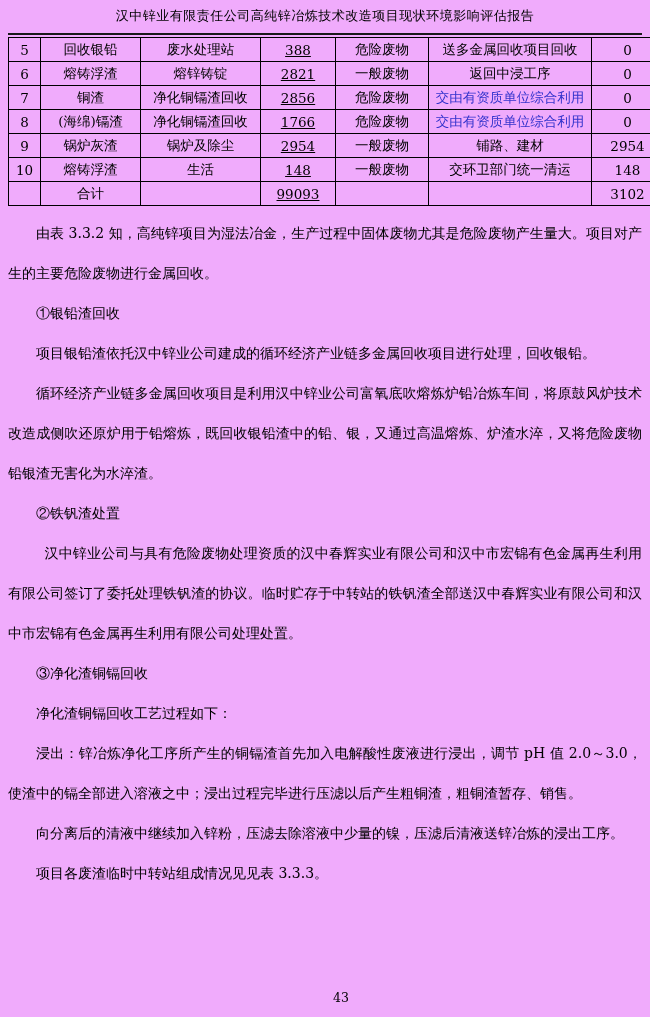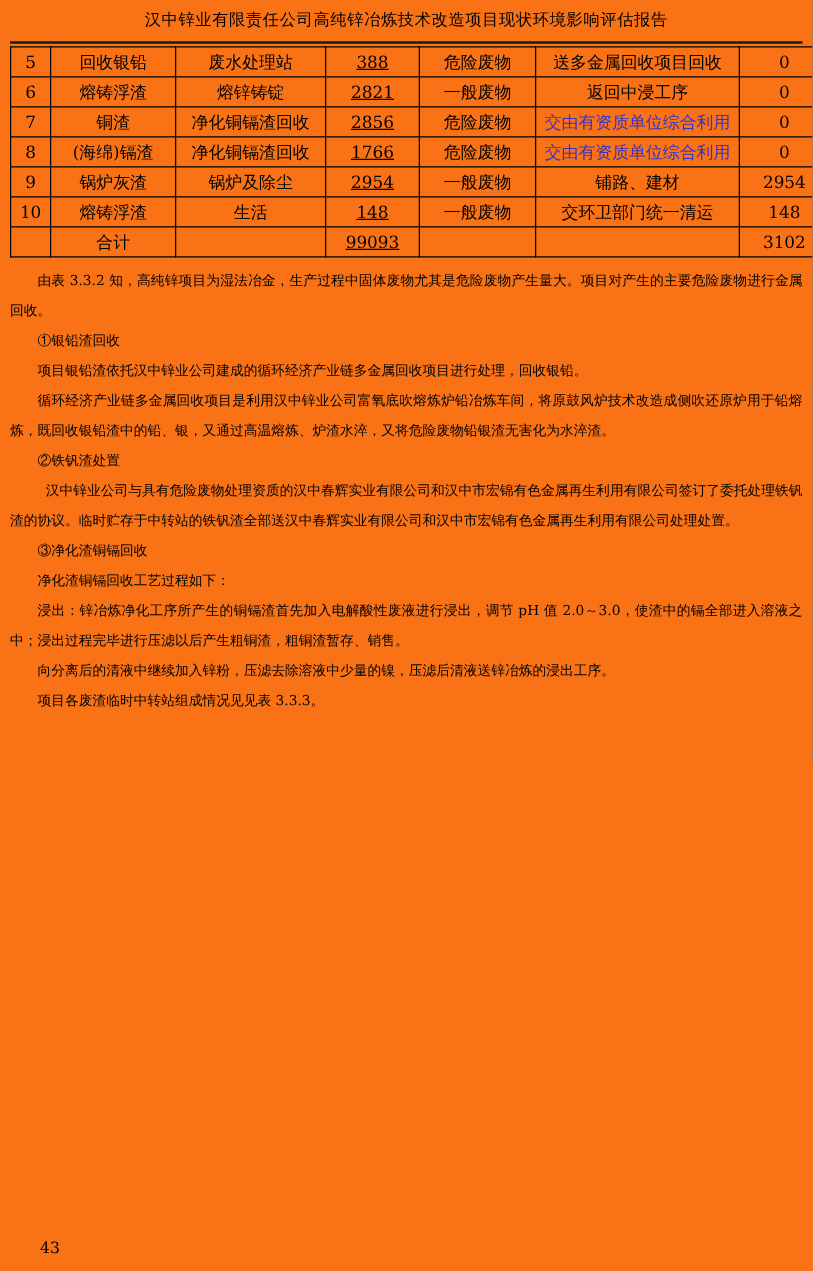--- a/index.html
+++ b/index.html
@@ -1,20 +1,20 @@
 <!DOCTYPE html>
 <html style="--link-blue: #3333cc;"><head>
 <meta charset="utf-8">
 <style>
   html,body { margin:0; padding:0; background:#888; }
   .page {
     position:relative;
     width:650px; height:1017px;
     margin:0 auto;
-    background:#f97316;
+    background:#f0abfc;
     font-family:"DejaVu Serif","Liberation Serif",serif;
     color:#000;
     overflow:hidden;
     box-sizing:border-box;
     padding:0 8px;
   }
   
   .hdr {
     padding-top:7px;
     text-align:center;
@@ -44,31 +44,31 @@
   td.c-name  { width:95px; }
   td.c-src   { width:115px;margin-left:20px; }
   td.c-amt   { width:70px;text-decoration:underline; }
   td.c-cat   { width:88px; }
   td.c-disp  { width:158px; }
   td.c-fin   { width:67px; }
   td.blue    { color:var(--link-blue,#3333cc); }
   
   .bodytext {
     margin-top:7px;
-    font-size:11px;
-    line-height:24px;
+    font-size:14px;
+    line-height:40px;
     text-align:justify;
   }
   .bodytext p { margin:0; text-indent:2em; }
   .bodytext p.ind25 { text-indent:2.6em; }
   
   .pagenum {
     position:absolute;
     bottom:12px; left:0; right:0;
-    text-align:left;
+    text-align:center;
     font-size:12.5px;
     padding-left:32px;
   }
 </style>
 </head>
 <body>
 
 <div class="page">
 
   <div class="hdr">汉中锌业有限责任公司高纯锌冶炼技术改造项目现状环境影响评估报告</div>

